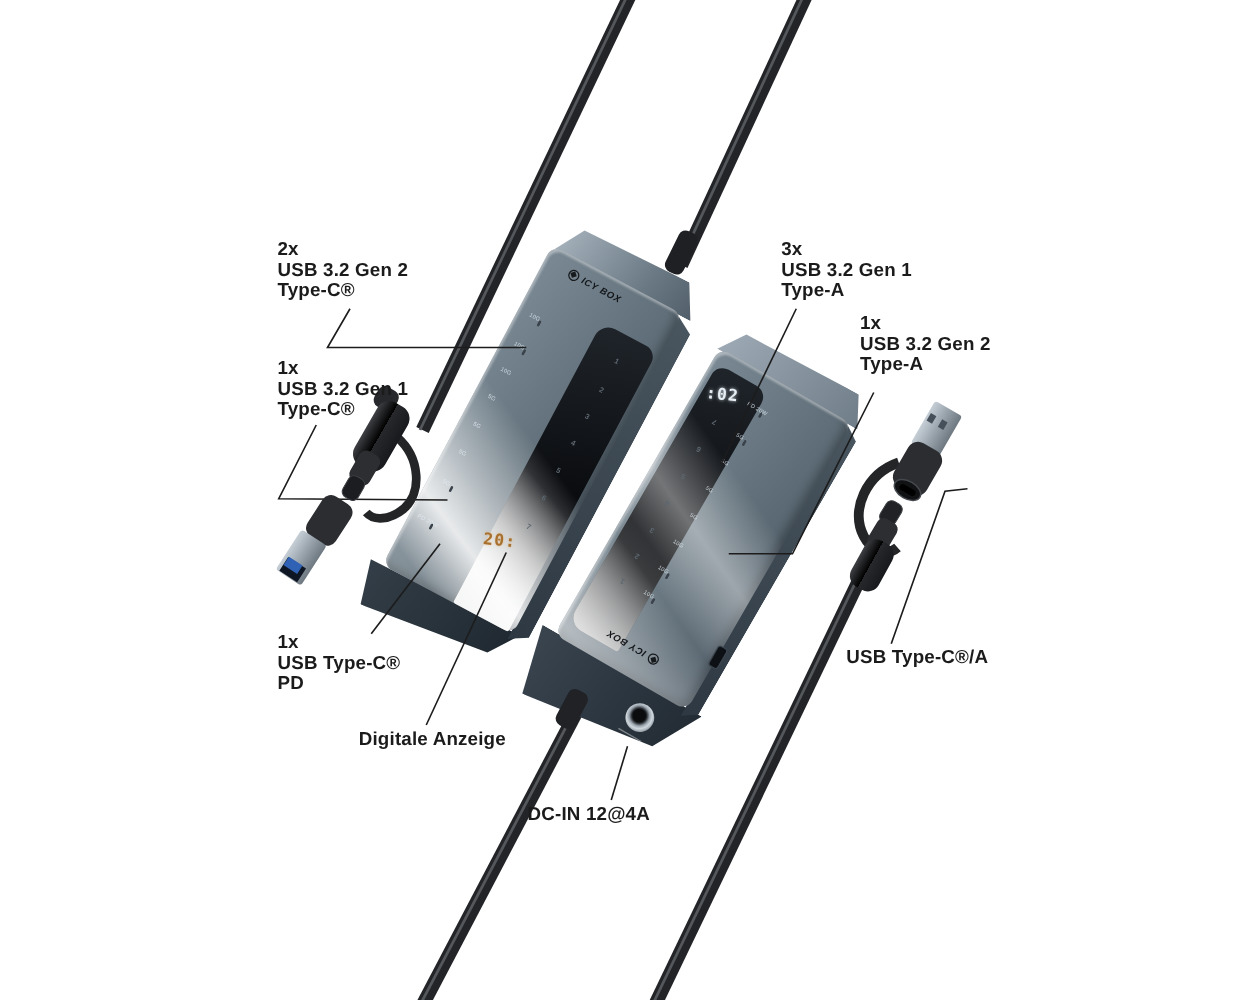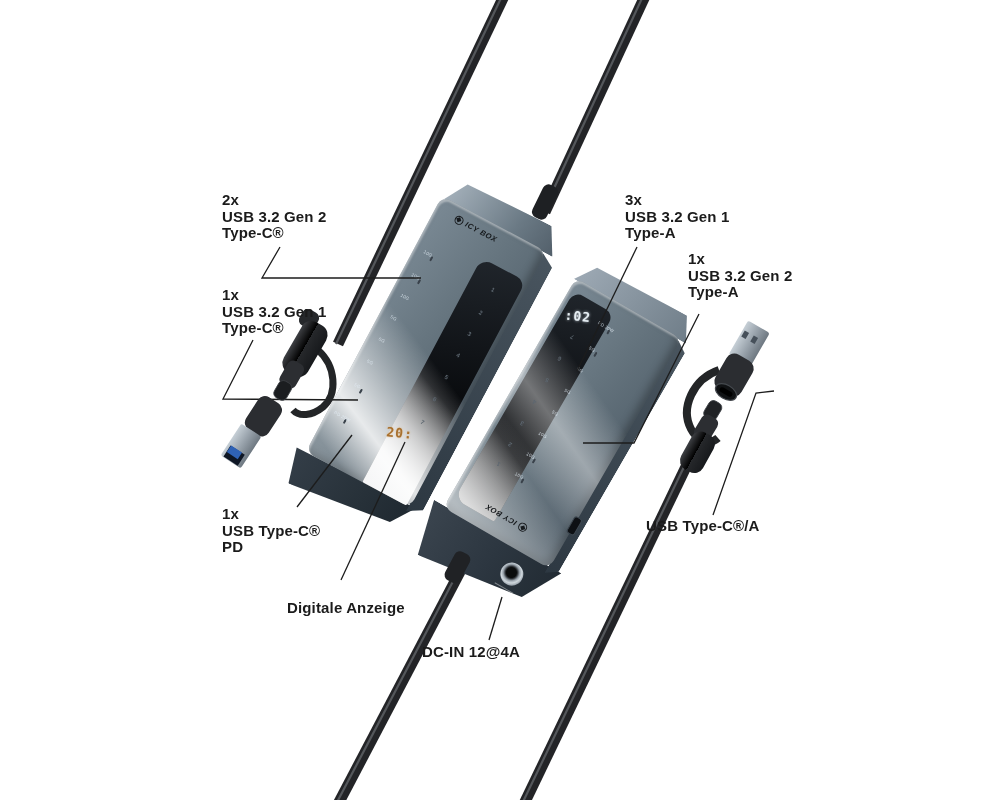--- a/index.html
+++ b/index.html
@@ -269,35 +269,35 @@
   <div>USB 3.2 Gen 1</div>
   <div>Type-C®</div>
 </div>
 
 <div class="callout" style="left:222px;top:506px">
   <div>1x</div>
   <div>USB Type-C®</div>
   <div>PD</div>
 </div>
 
-<div class="callout" style="left:287px;top:600px">
+<div class="callout" style="left:287px;top:584px">
   <div>Digitale Anzeige</div>
 </div>
 
 <div class="callout" style="left:422px;top:644px">
   <div>DC-IN 12@4A</div>
 </div>
 
 <div class="callout" style="left:625px;top:192px">
   <div>3x</div>
   <div>USB 3.2 Gen 1</div>
   <div>Type-A</div>
 </div>
 
 <div class="callout" style="left:688px;top:251px">
   <div>1x</div>
   <div>USB 3.2 Gen 2</div>
   <div>Type-A</div>
 </div>
 
-<div class="callout" style="left:646px;top:518px">
+<div class="callout" style="left:677px;top:518px">
   <div>USB Type-C®/A</div>
 </div>
 
 </body></html>

